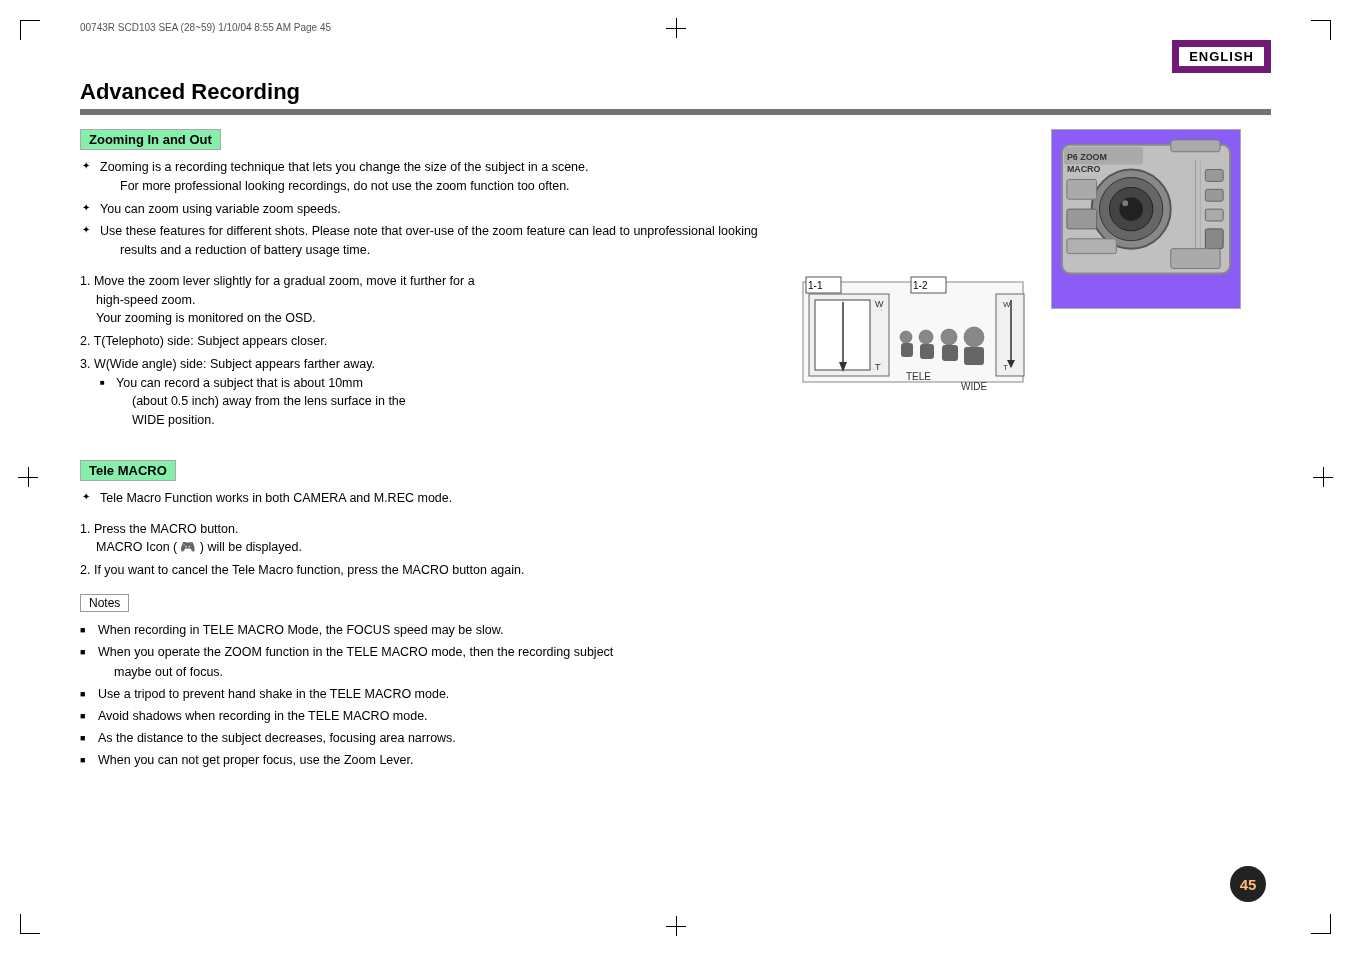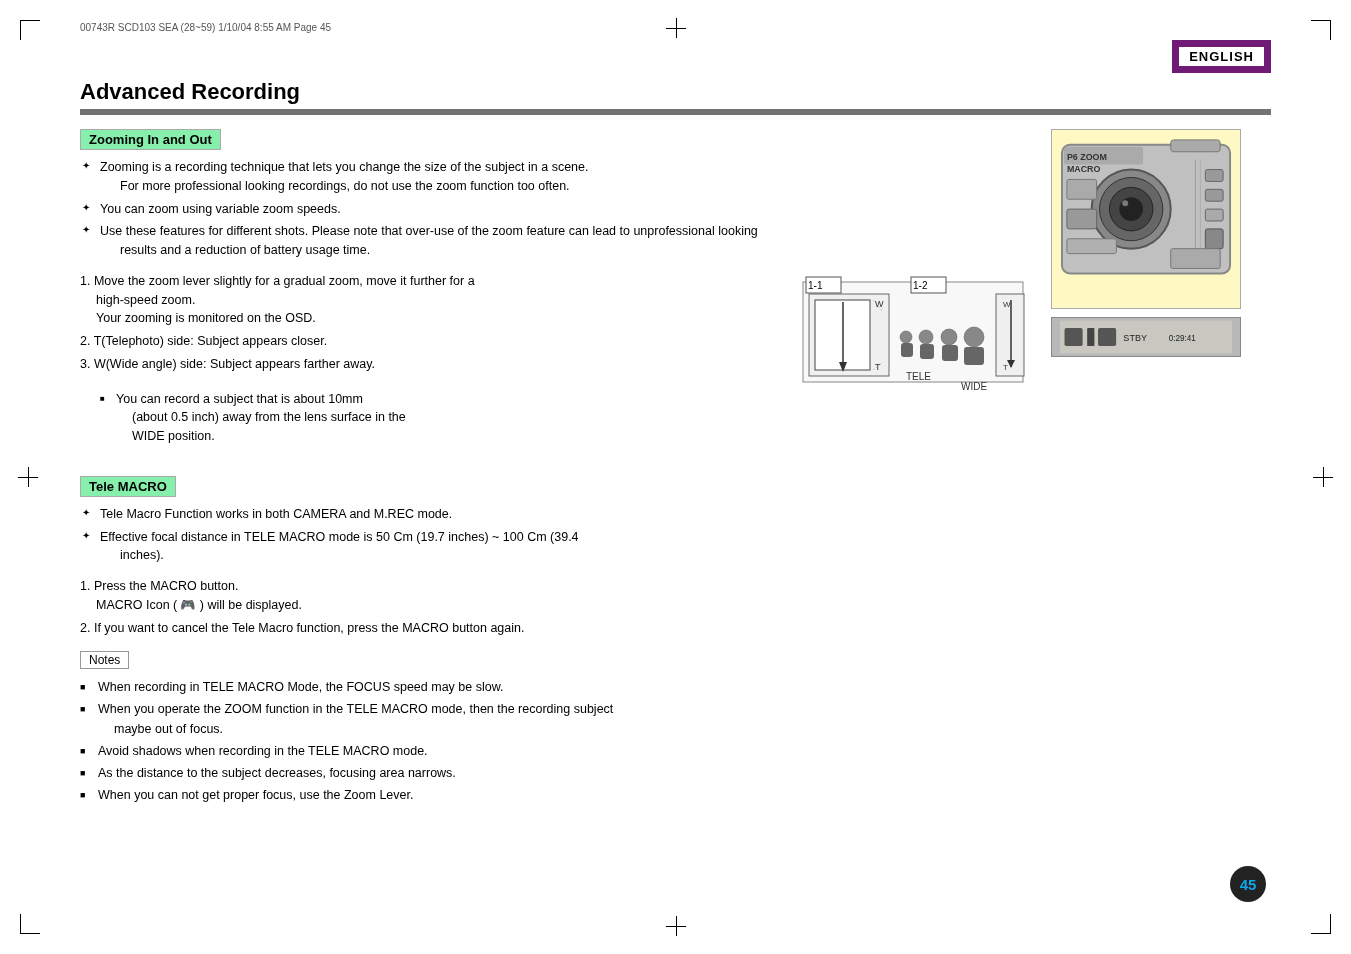--- a/index.html
+++ b/index.html
@@ -142,21 +142,20 @@
     .square-list {
       list-style: none;
       margin-left: 20px;
       margin-bottom: 4px;
     }
     .square-list li {
       padding-left: 16px;
       position: relative;
       font-size: 12.5px;
       line-height: 1.5;
-      margin-top: 16px;
     }
     .square-list li::before {
       content: '■';
       position: absolute;
       left: 0;
       font-size: 8px;
       top: 3px;
     }
 
     
@@ -188,36 +187,36 @@
       font-size: 9px;
       top: 3px;
     }
 
     
     .page-number {
       position: absolute;
       bottom: 52px;
       right: 85px;
       background: #222;
-      color: #0ea5e9;
+      color: #fdba74;
       width: 36px;
       height: 36px;
       border-radius: 50%;
       display: flex;
       align-items: center;
       justify-content: center;
       font-size: 15px;
       font-weight: bold;
     }
 
     
     .camera-image {
       width: 190px;
       height: 180px;
-      background: #fef9c3;
+      background: #8b5cf6;
       border: 1px solid #aaa;
       display: flex;
       align-items: center;
       justify-content: center;
       flex-direction: column;
       margin-bottom: 8px;
       position: relative;
       overflow: hidden;
     }
 
@@ -364,39 +363,39 @@
             </svg>
           </div>
         </div>
       </div>
 
       <div>
         <div class="section-header">Tele MACRO</div>
 
         <ul class="cross-list">
           <li>Tele Macro Function works in both CAMERA and M.REC mode.</li>
-          <li>Effective focal distance in TELE MACRO mode is 50 Cm (19.7 inches) ~ 100 Cm (39.4<br><span class="indent-text">inches).</span></li>
         </ul>
 
         <ol class="numbered-list">
           <li>
             <span class="num">1.</span> Press the MACRO button.<br>
             <span style="padding-left:16px;">MACRO Icon ( <strong>🎮</strong> ) will be displayed.</span>
           </li>
           <li>
             <span class="num">2.</span> If you want to cancel the Tele Macro function, press the MACRO button again.
           </li>
         </ol>
       </div>
 
       <div>
         <div class="notes-box">Notes</div>
         <ul class="black-bullet-list">
           <li>When recording in TELE MACRO Mode, the FOCUS speed may be slow.</li>
           <li>When you operate the ZOOM function in the TELE MACRO mode, then the recording subject<br><span style="padding-left:16px;">maybe out of focus.</span></li>
+          <li>Use a tripod to prevent hand shake in the  TELE MACRO mode.</li>
           <li>Avoid shadows when recording in the  TELE MACRO mode.</li>
           <li>As the distance to the subject decreases, focusing area narrows.</li>
           <li>When you can not get proper focus, use the Zoom Lever.</li>
         </ul>
       </div>
 
     </div>
 
     <div class="right-column">
 
@@ -426,30 +425,18 @@
           <line x1="150" y1="30" x2="150" y2="140" stroke="#999" stroke-width="0.5"></line>
 
           <rect x="15" y="50" width="30" height="20" rx="2" fill="#aaa" stroke="#777"></rect>
           <rect x="15" y="80" width="30" height="20" rx="2" fill="#999" stroke="#666"></rect>
           <rect x="15" y="110" width="50" height="15" rx="2" fill="#b0b0b0" stroke="#777"></rect>
 
           <rect x="120" y="120" width="50" height="20" rx="2" fill="#aaa" stroke="#777"></rect>
         </svg>
       </div>
 
-      <div class="lcd-strip">
-        <svg width="190" height="36" viewBox="0 0 190 36">
-          <rect x="0" y="0" width="190" height="36" fill="#c8c8c0"></rect>
-
-          <rect x="5" y="8" width="20" height="20" fill="#555" rx="2"></rect>
-          <rect x="30" y="8" width="8" height="20" fill="#444" rx="1"></rect>
-          <rect x="42" y="8" width="20" height="20" fill="#555" rx="2"></rect>
-
-          <text x="70" y="22" font-size="10" font-family="Arial" fill="#222">STBY</text>
-          <text x="120" y="22" font-size="9" font-family="Arial" fill="#222">0:29:41</text>
-        </svg>
-      </div>
     </div>
   </div>
 
   <div class="page-number">45</div>
 
 </div>
 
 </body></html>

